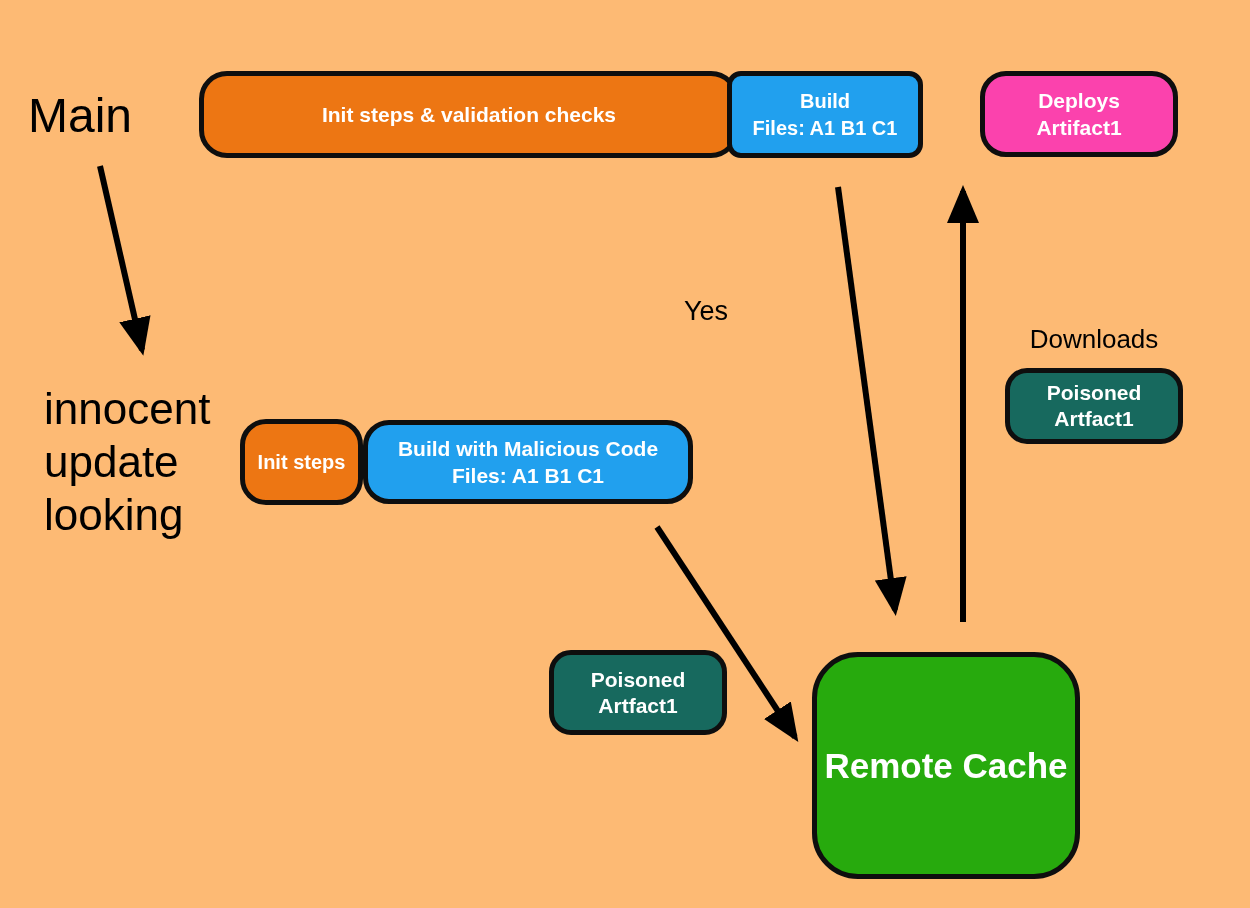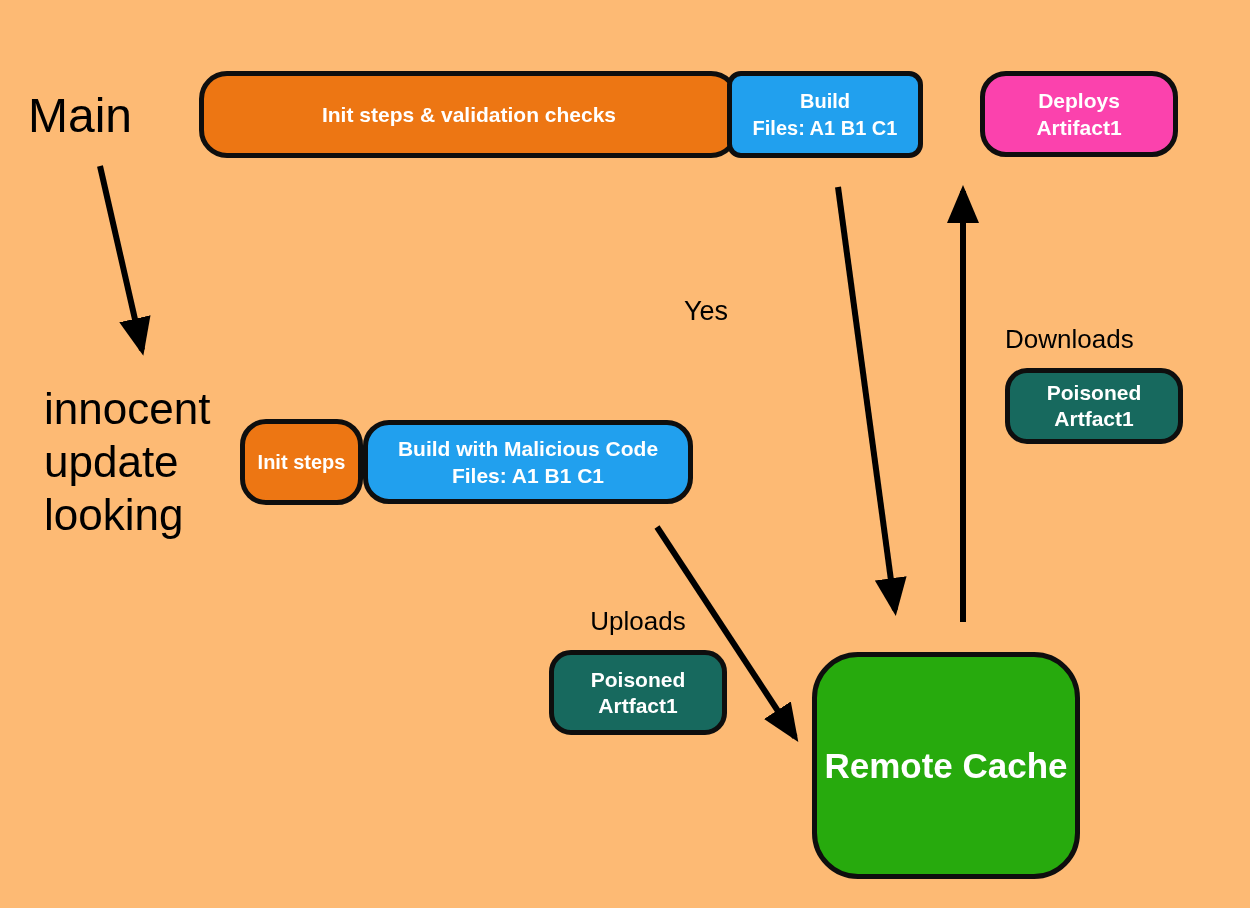--- a/index.html
+++ b/index.html
@@ -40,21 +40,21 @@
   .init-steps      { left: 240px; top: 419px; width: 123px; height: 86px; border-radius: 26px; font-size: 20px; }
   .build-malicious { left: 363px; top: 420px; width: 330px; height: 84px; border-radius: 26px; font-size: 21px; line-height: 27px; }
   .poisoned-dl     { left: 1005px; top: 368px; width: 178px; height: 76px; border-radius: 22px; font-size: 21px; line-height: 26px; }
   .poisoned-ul     { left: 549px;  top: 650px; width: 178px; height: 85px; border-radius: 22px; font-size: 21px; line-height: 26px; }
   .remote-cache    { left: 812px;  top: 652px; width: 268px; height: 227px; border-radius: 46px; font-size: 35px; }
 
   
   .main-lbl     { left: 28px;  top: 88px;  font-size: 48px; }
   .innocent-lbl { left: 44px;  top: 382px; font-size: 44px; line-height: 53px; }
   .hash-lbl     { left: 684px; top: 294px; font-size: 27px; line-height: 34px; }
-  .downloads-lbl{ left: 1005px; top: 324px; width: 178px; text-align: left; font-size: 26px; }
+  .downloads-lbl{ left: 1005px; top: 324px; width: 178px; text-align: center; font-size: 26px; }
   .uploads-lbl  { left: 549px;  top: 606px; width: 178px; text-align: center; font-size: 26px; }
 </style>
 </head>
 <body>
 
 <div class="canvas">
 
   <svg class="arrows" viewBox="0 0 1250 908">
     <defs>
       <marker id="ah" markerUnits="userSpaceOnUse" markerWidth="38" markerHeight="32" refX="32" refY="16" orient="auto">
@@ -74,21 +74,20 @@
     <div>update</div>
     <div>looking</div>
   </div>
 
   <div class="lbl hash-lbl">
     <div>Yes</div>
   </div>
 
   <div class="lbl downloads-lbl">Downloads</div>
 
-  <div class="lbl uploads-lbl">Uploads</div>
 
   <div class="box init-validation" style="background-color: rgb(237, 118, 19);">
     <div class="ln">Init steps &amp; validation checks</div>
   </div>
 
   <div class="box build-node" style="background-color: rgb(33, 160, 238);">
     <div class="ln">Build</div>
     <div class="ln">Files: A1 B1 C1</div>
   </div>
 

